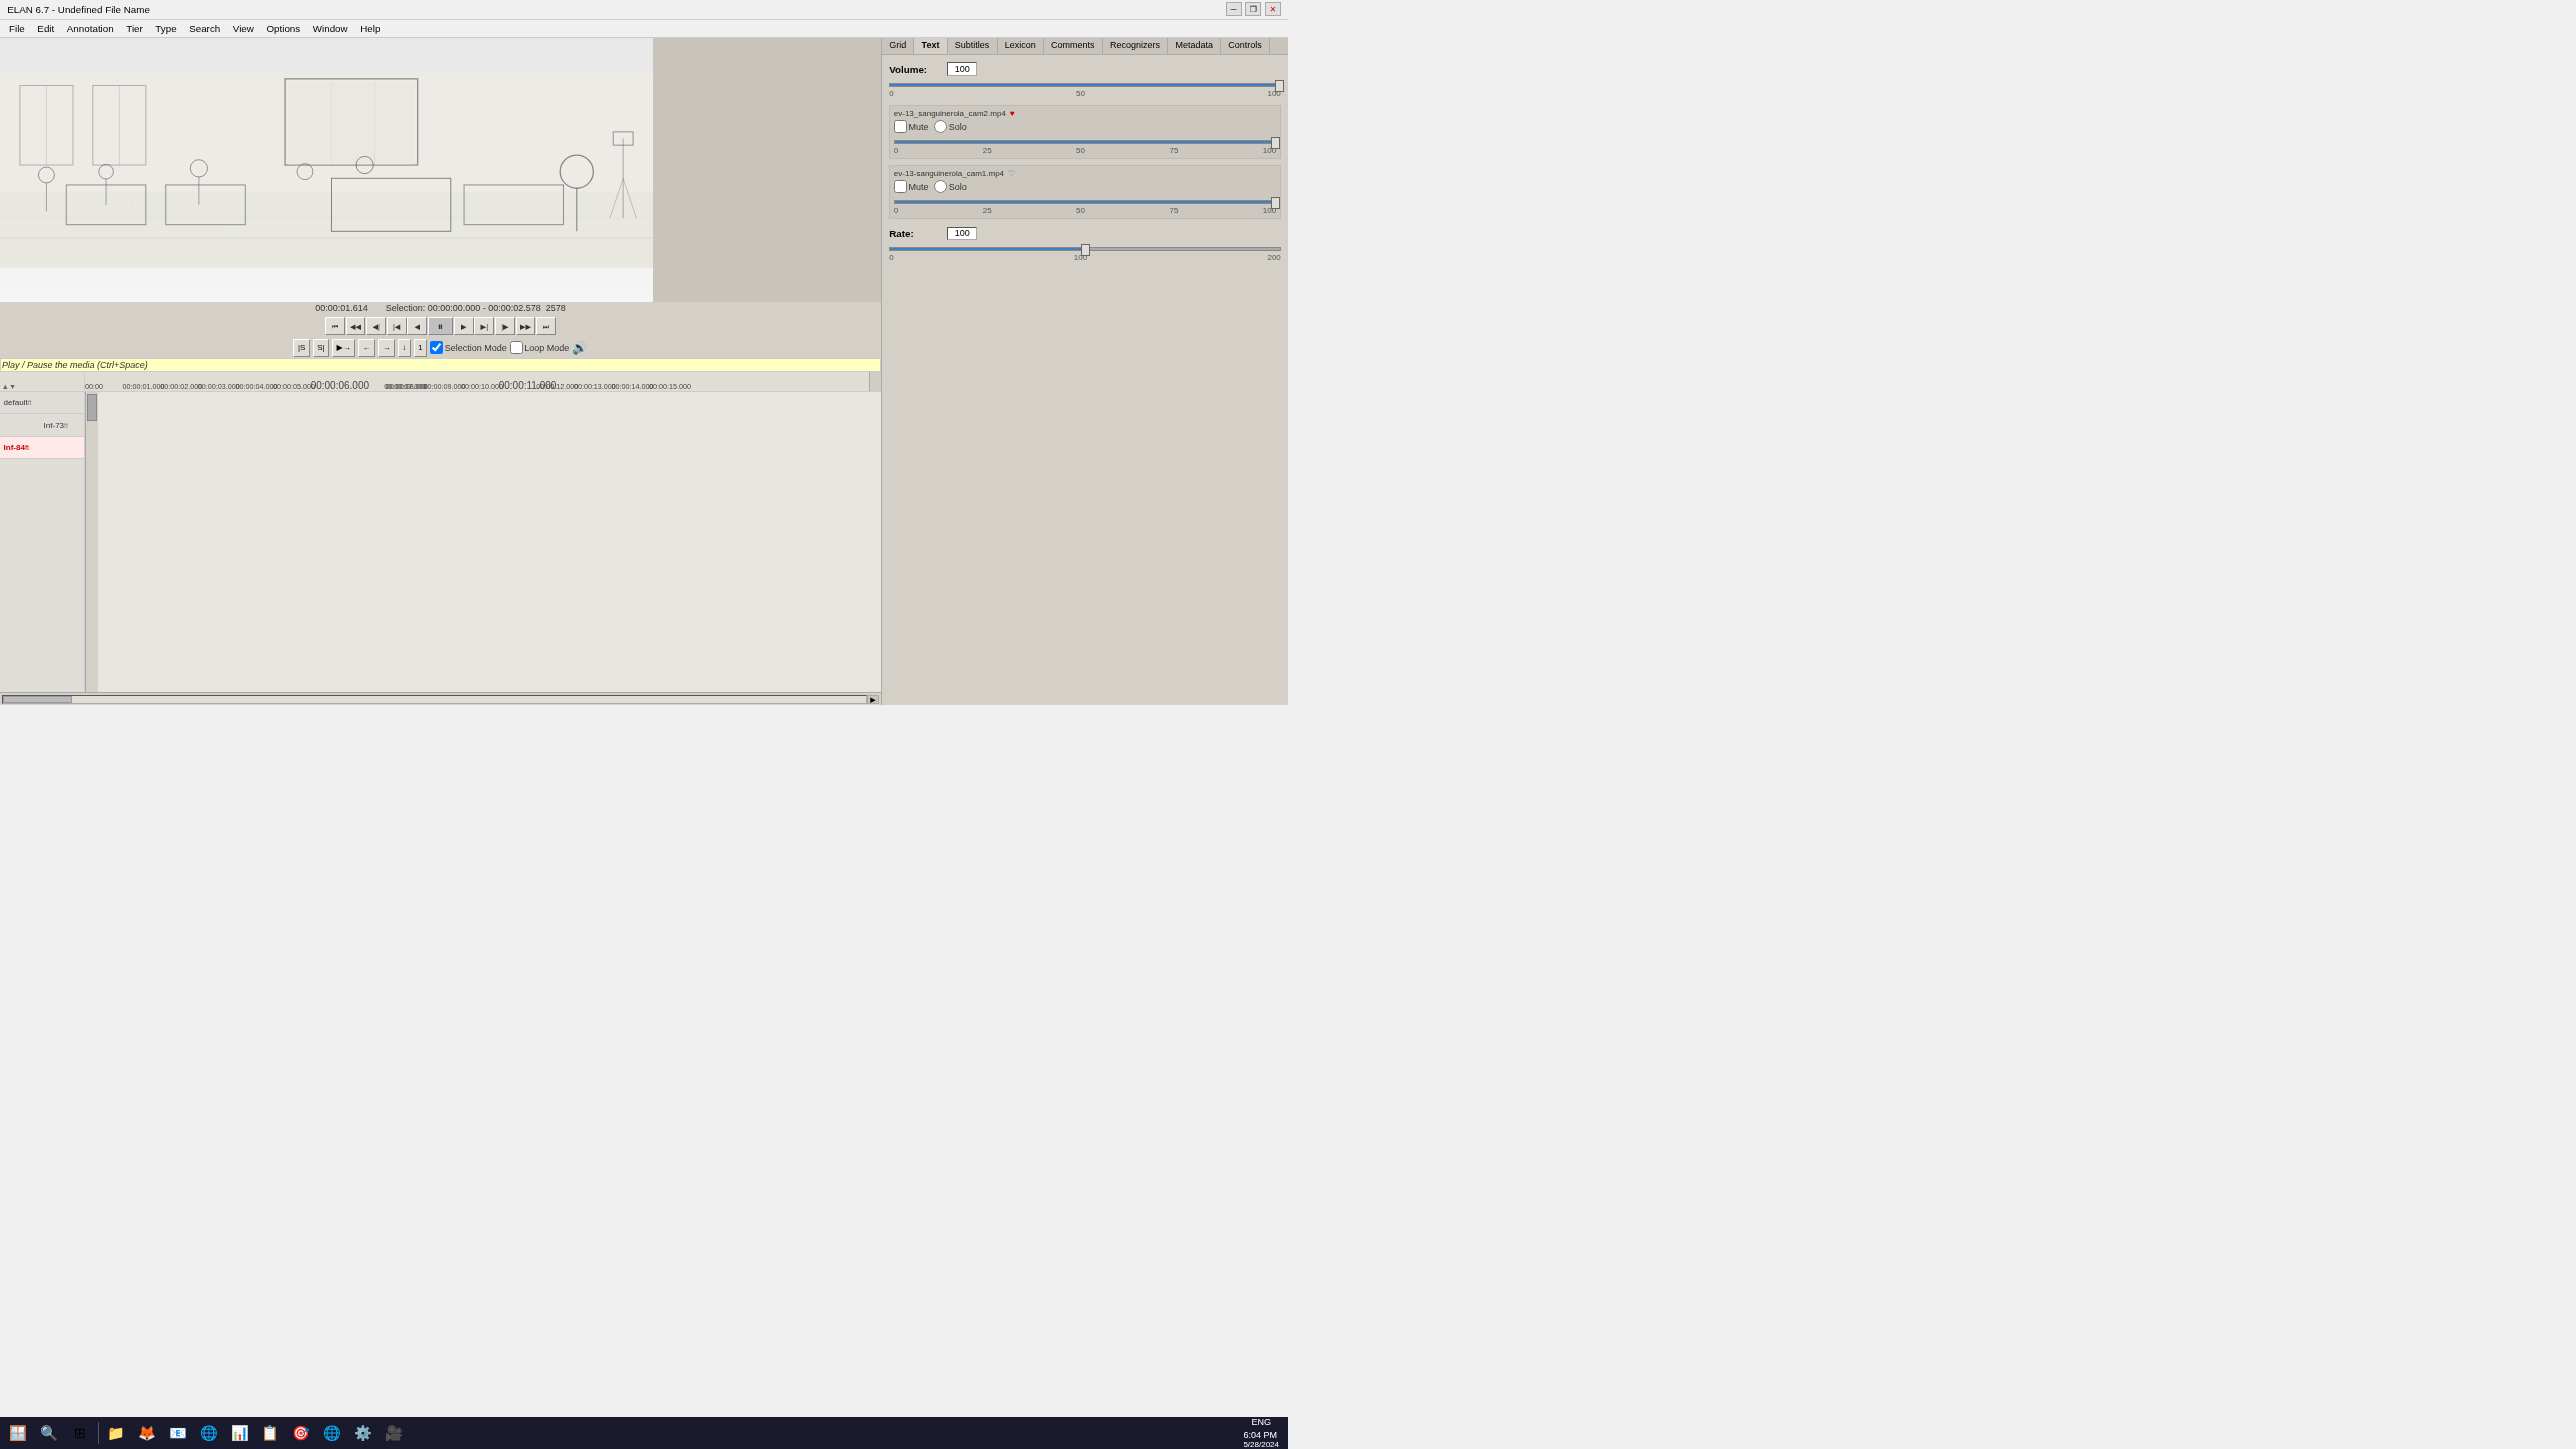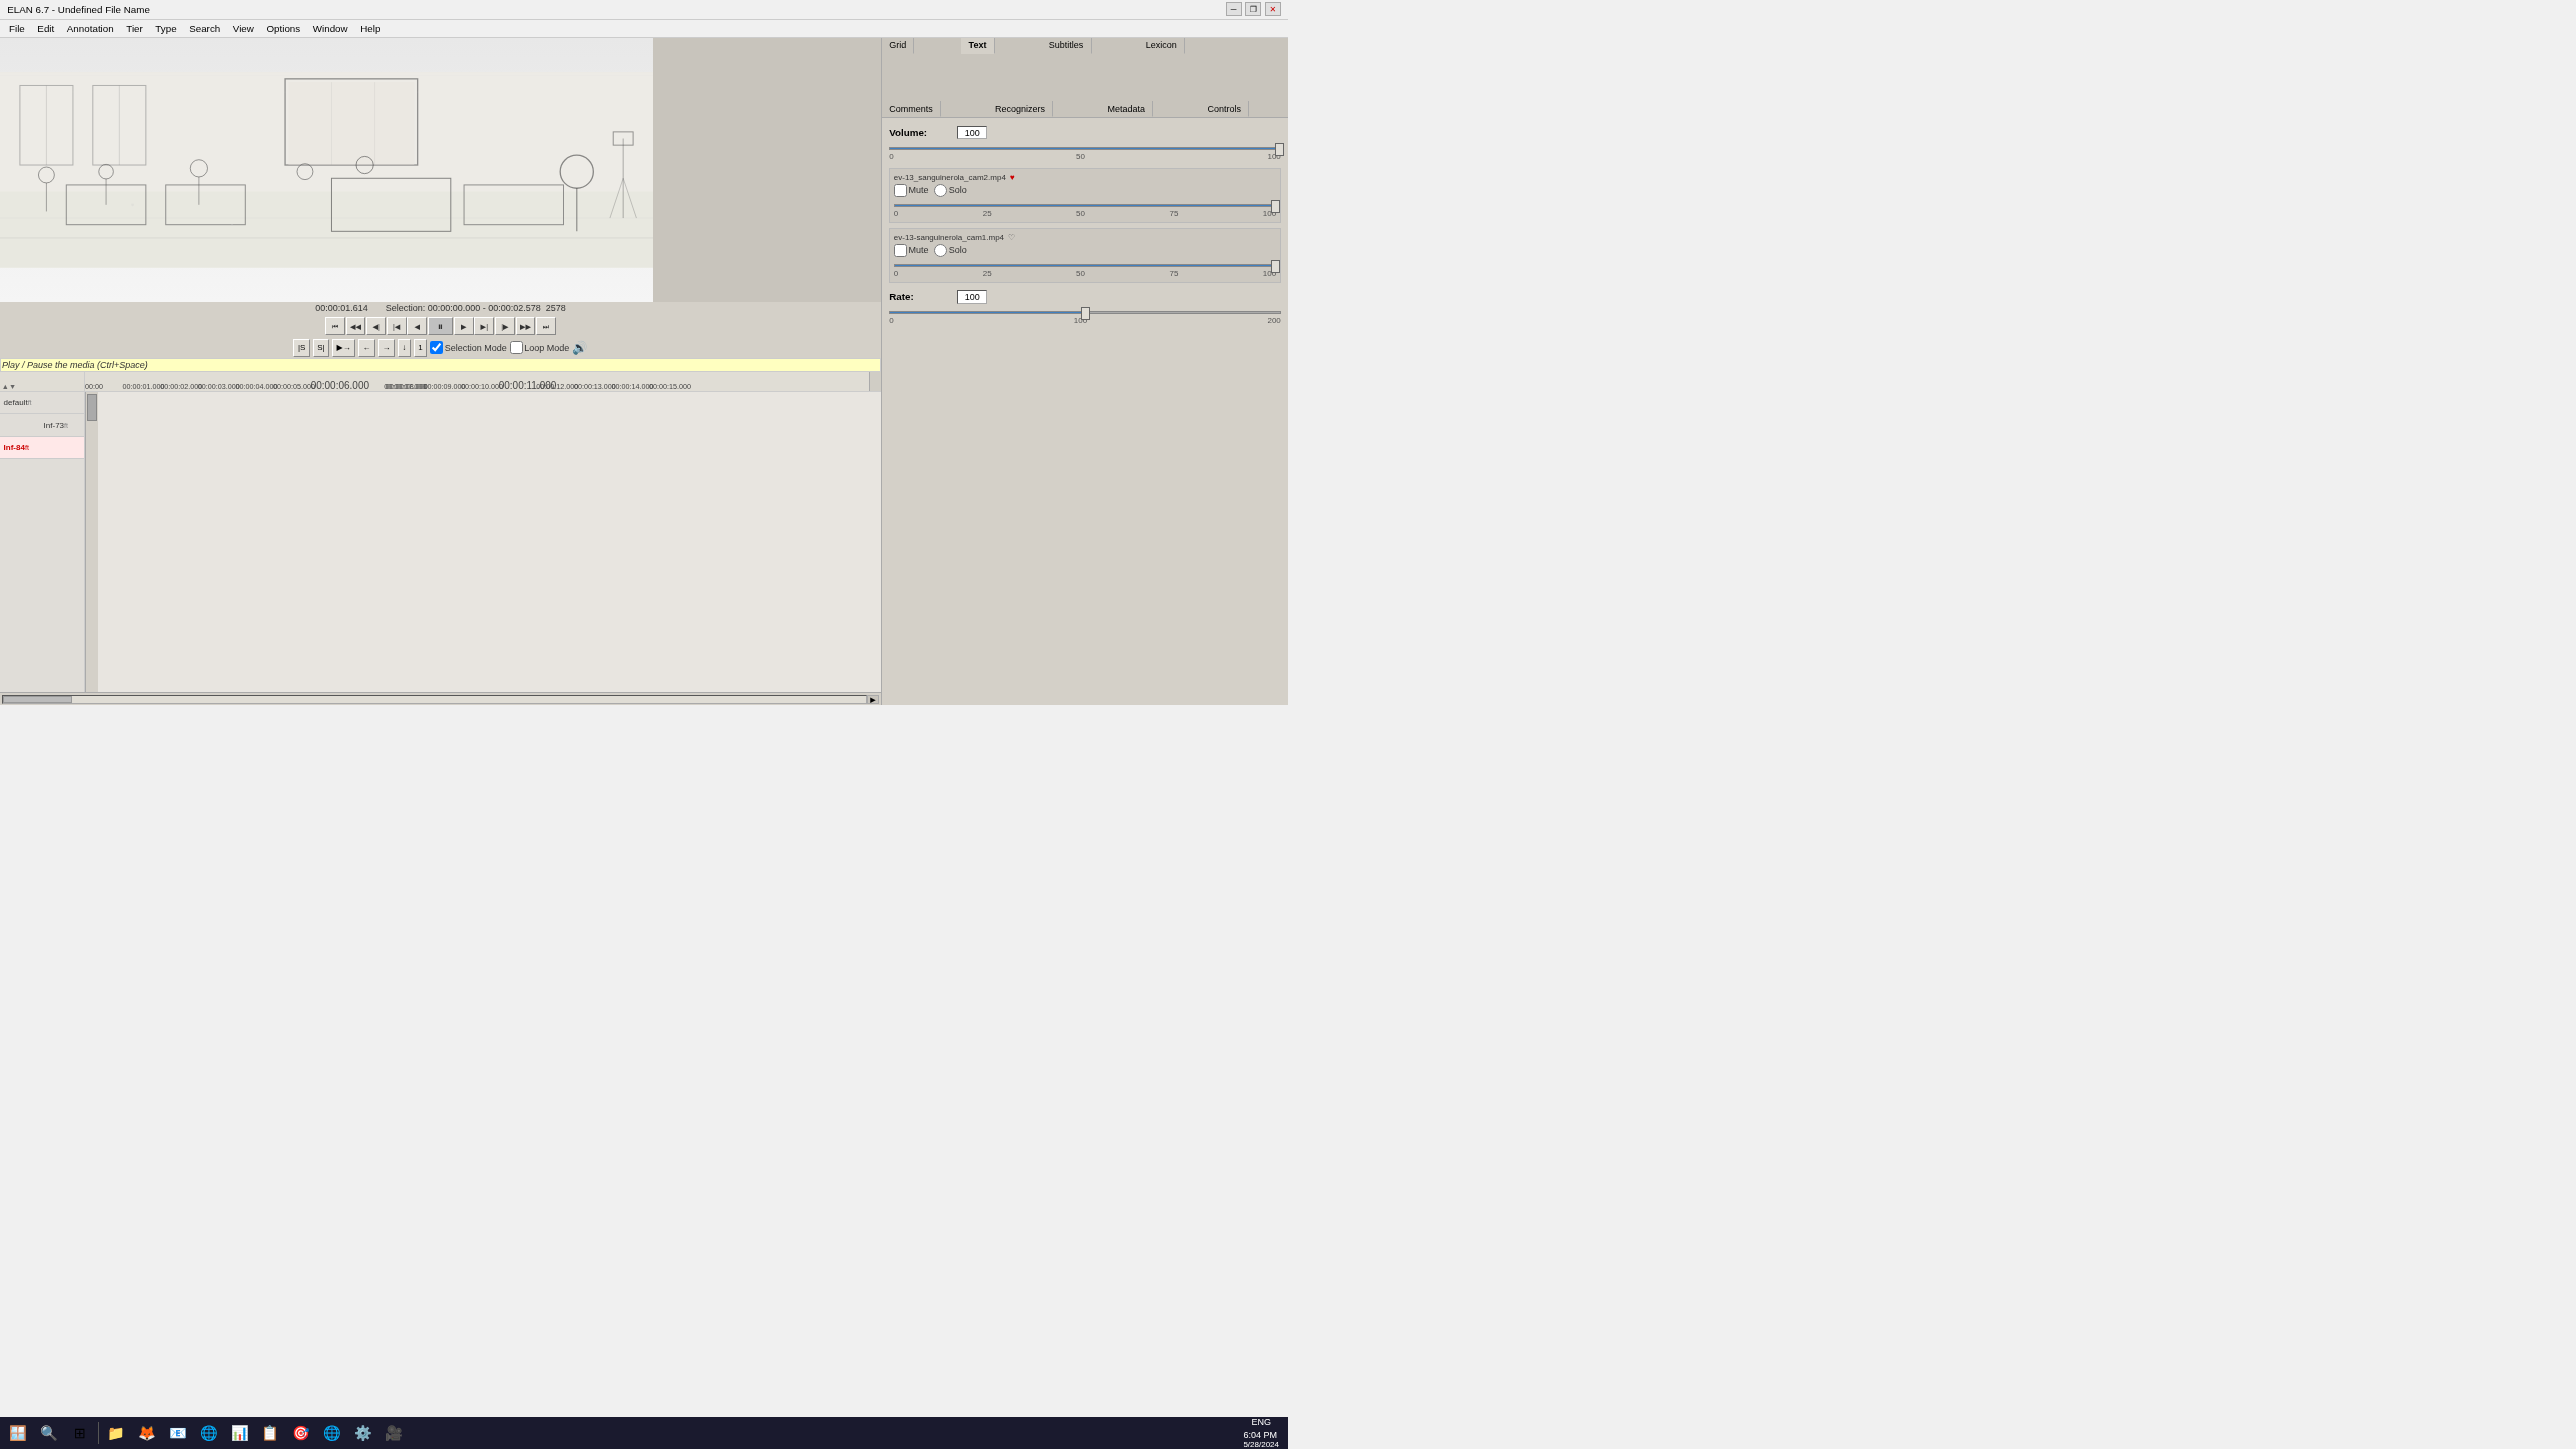--- a/index.html
+++ b/index.html
@@ -139,21 +139,20 @@
       border-left: 0.9px solid #aaa;
       display: flex;
       flex-direction: column;
     }
 
     #tab-bar {
       display: flex;
       background: #c8c4bc;
       border-bottom: 0.9px solid #aaa;
       flex-wrap: wrap;
-      gap: 47px;
     }
     .tab-item {
       padding: 2.7px 7.2px;
       font-size: 9px;
       cursor: pointer;
       border-right: 0.9px solid #aaa;
       border-bottom: 1.8px solid transparent;
     }
     .tab-item.active {
       background: #d4d0c8;
@@ -167,21 +166,21 @@
     }
 
     .control-row {
       display: flex;
       align-items: center;
       margin-bottom: 5.4px;
     }
     .control-label {
       font-size: 9.8px;
       font-weight: bold;
-      margin-right: 23px;
+      margin-right: 13px;
       width: 45px;
     }
 
     .slider-track {
       height: 3.6px;
       background: #aaa;
       border: 0.9px solid #888;
       position: relative;
       margin: 7.2px 0 1.8px 0;
     }

